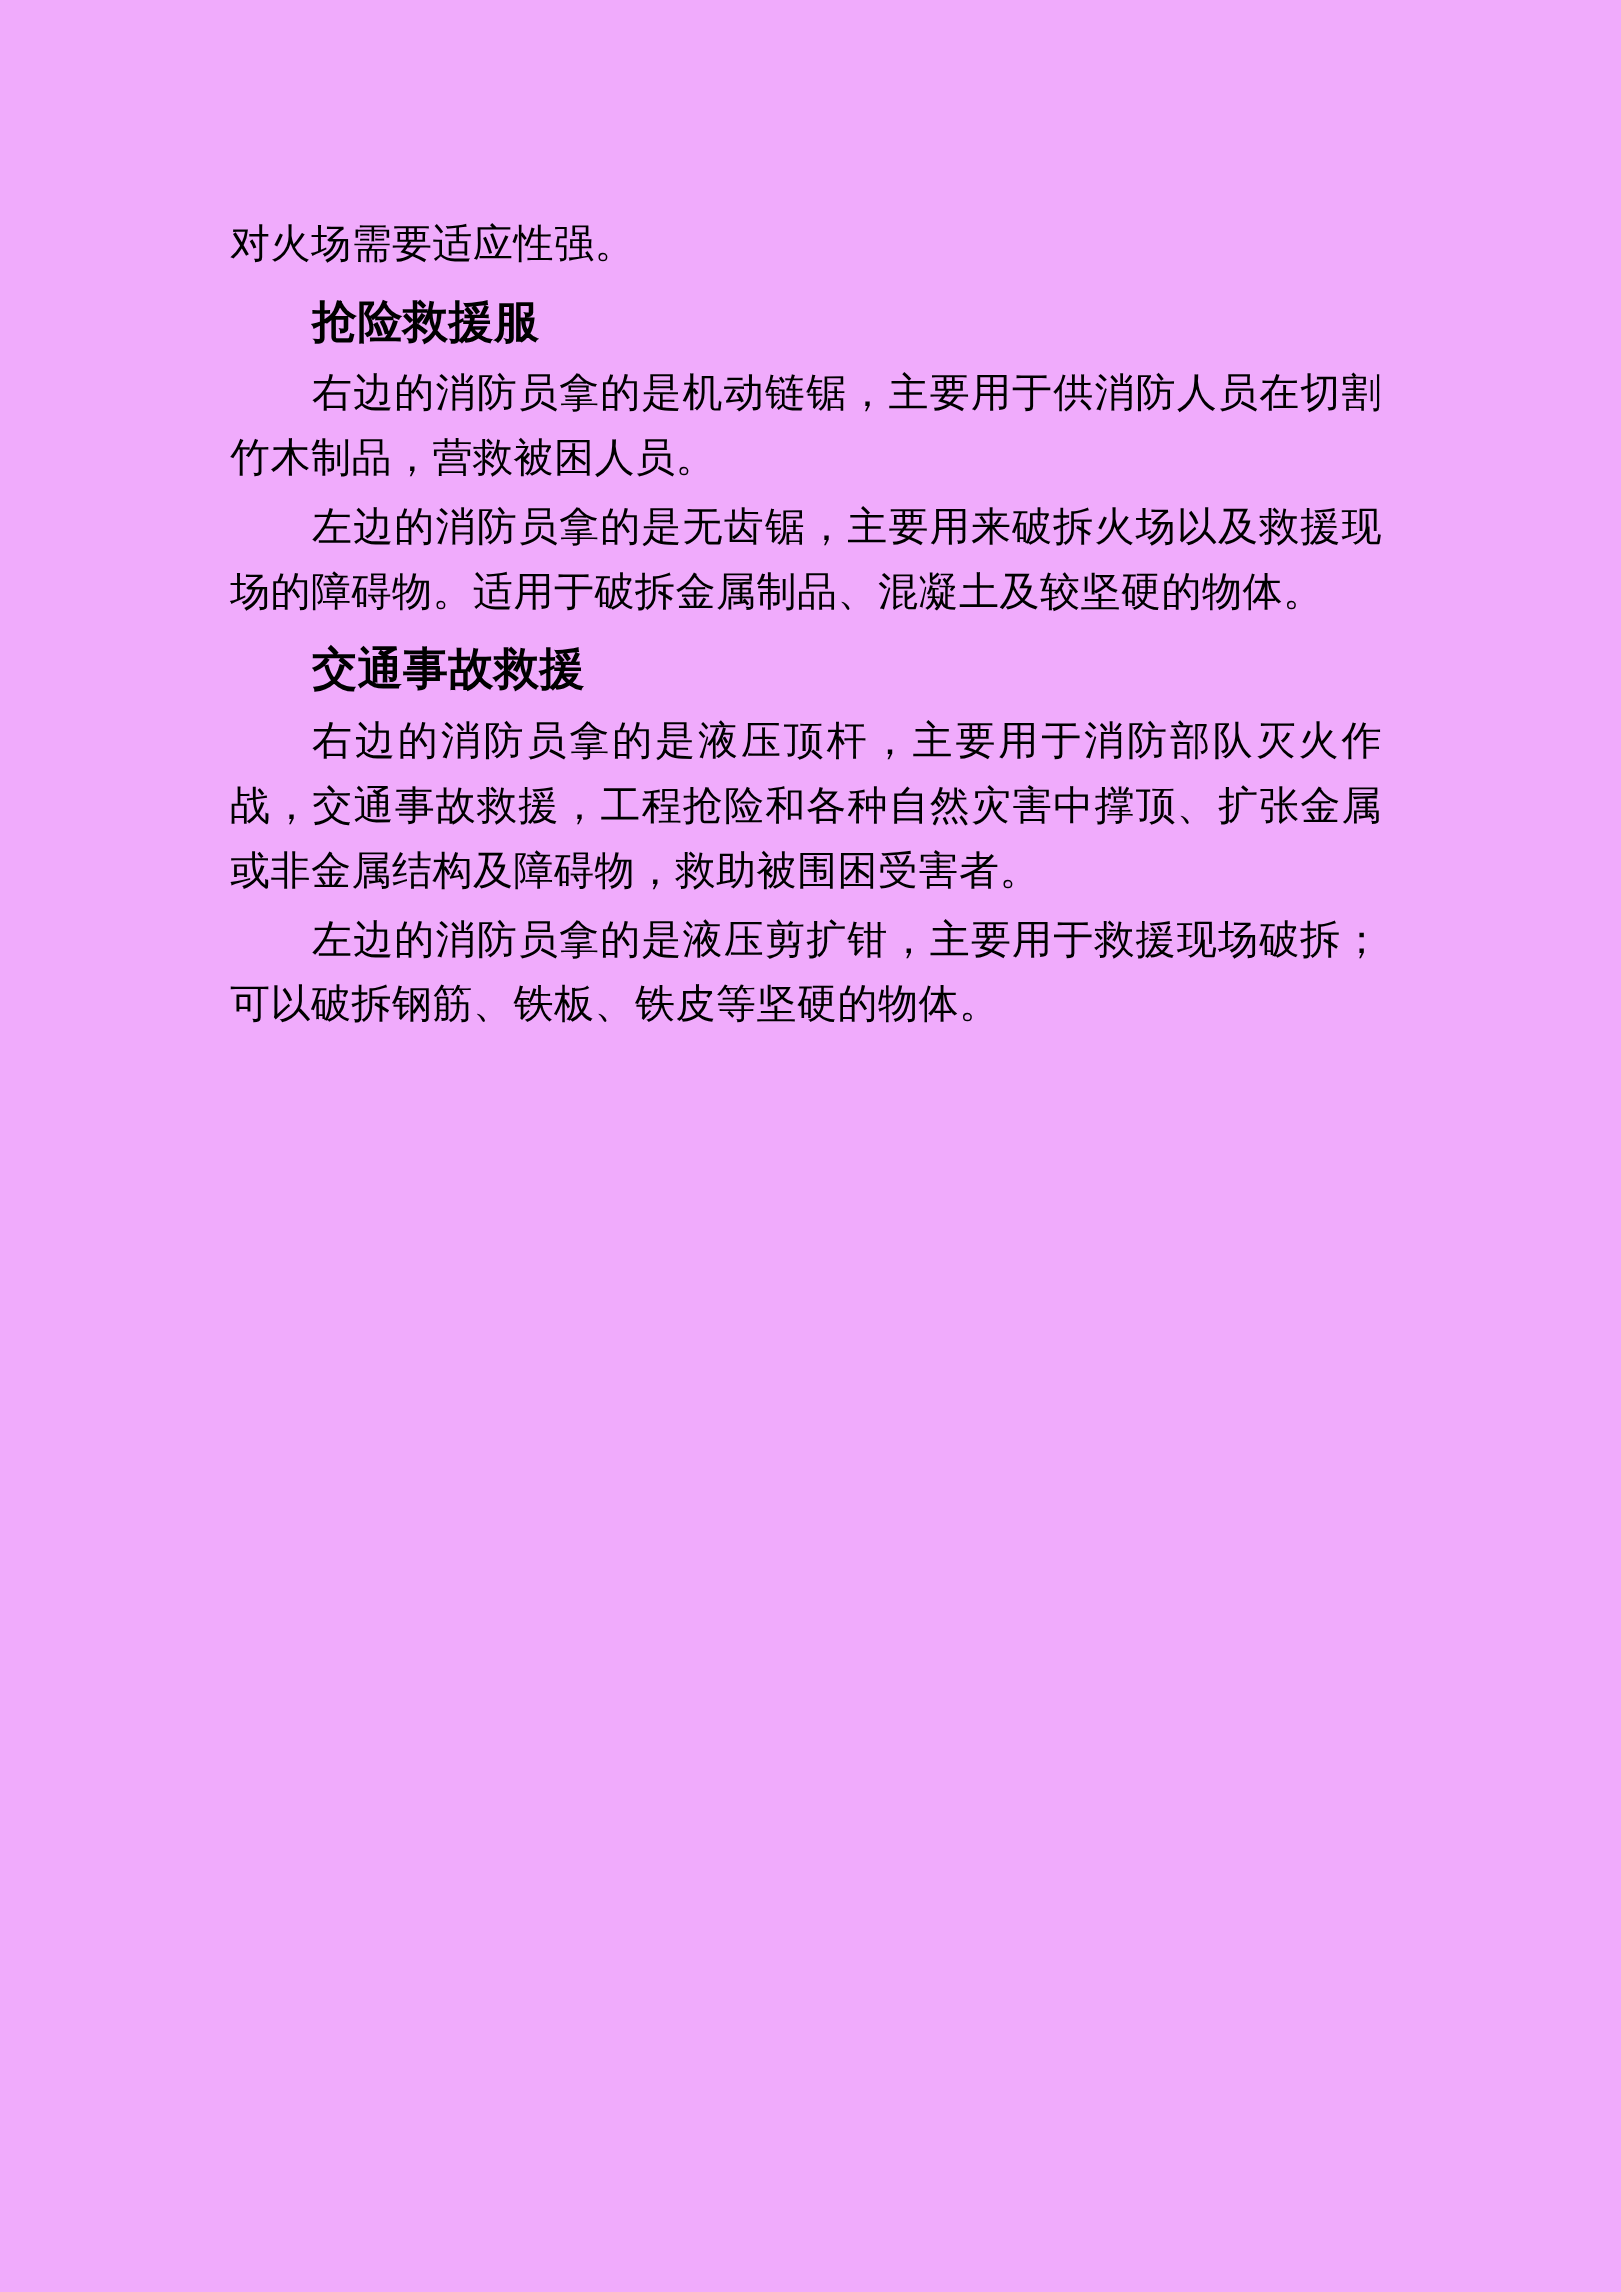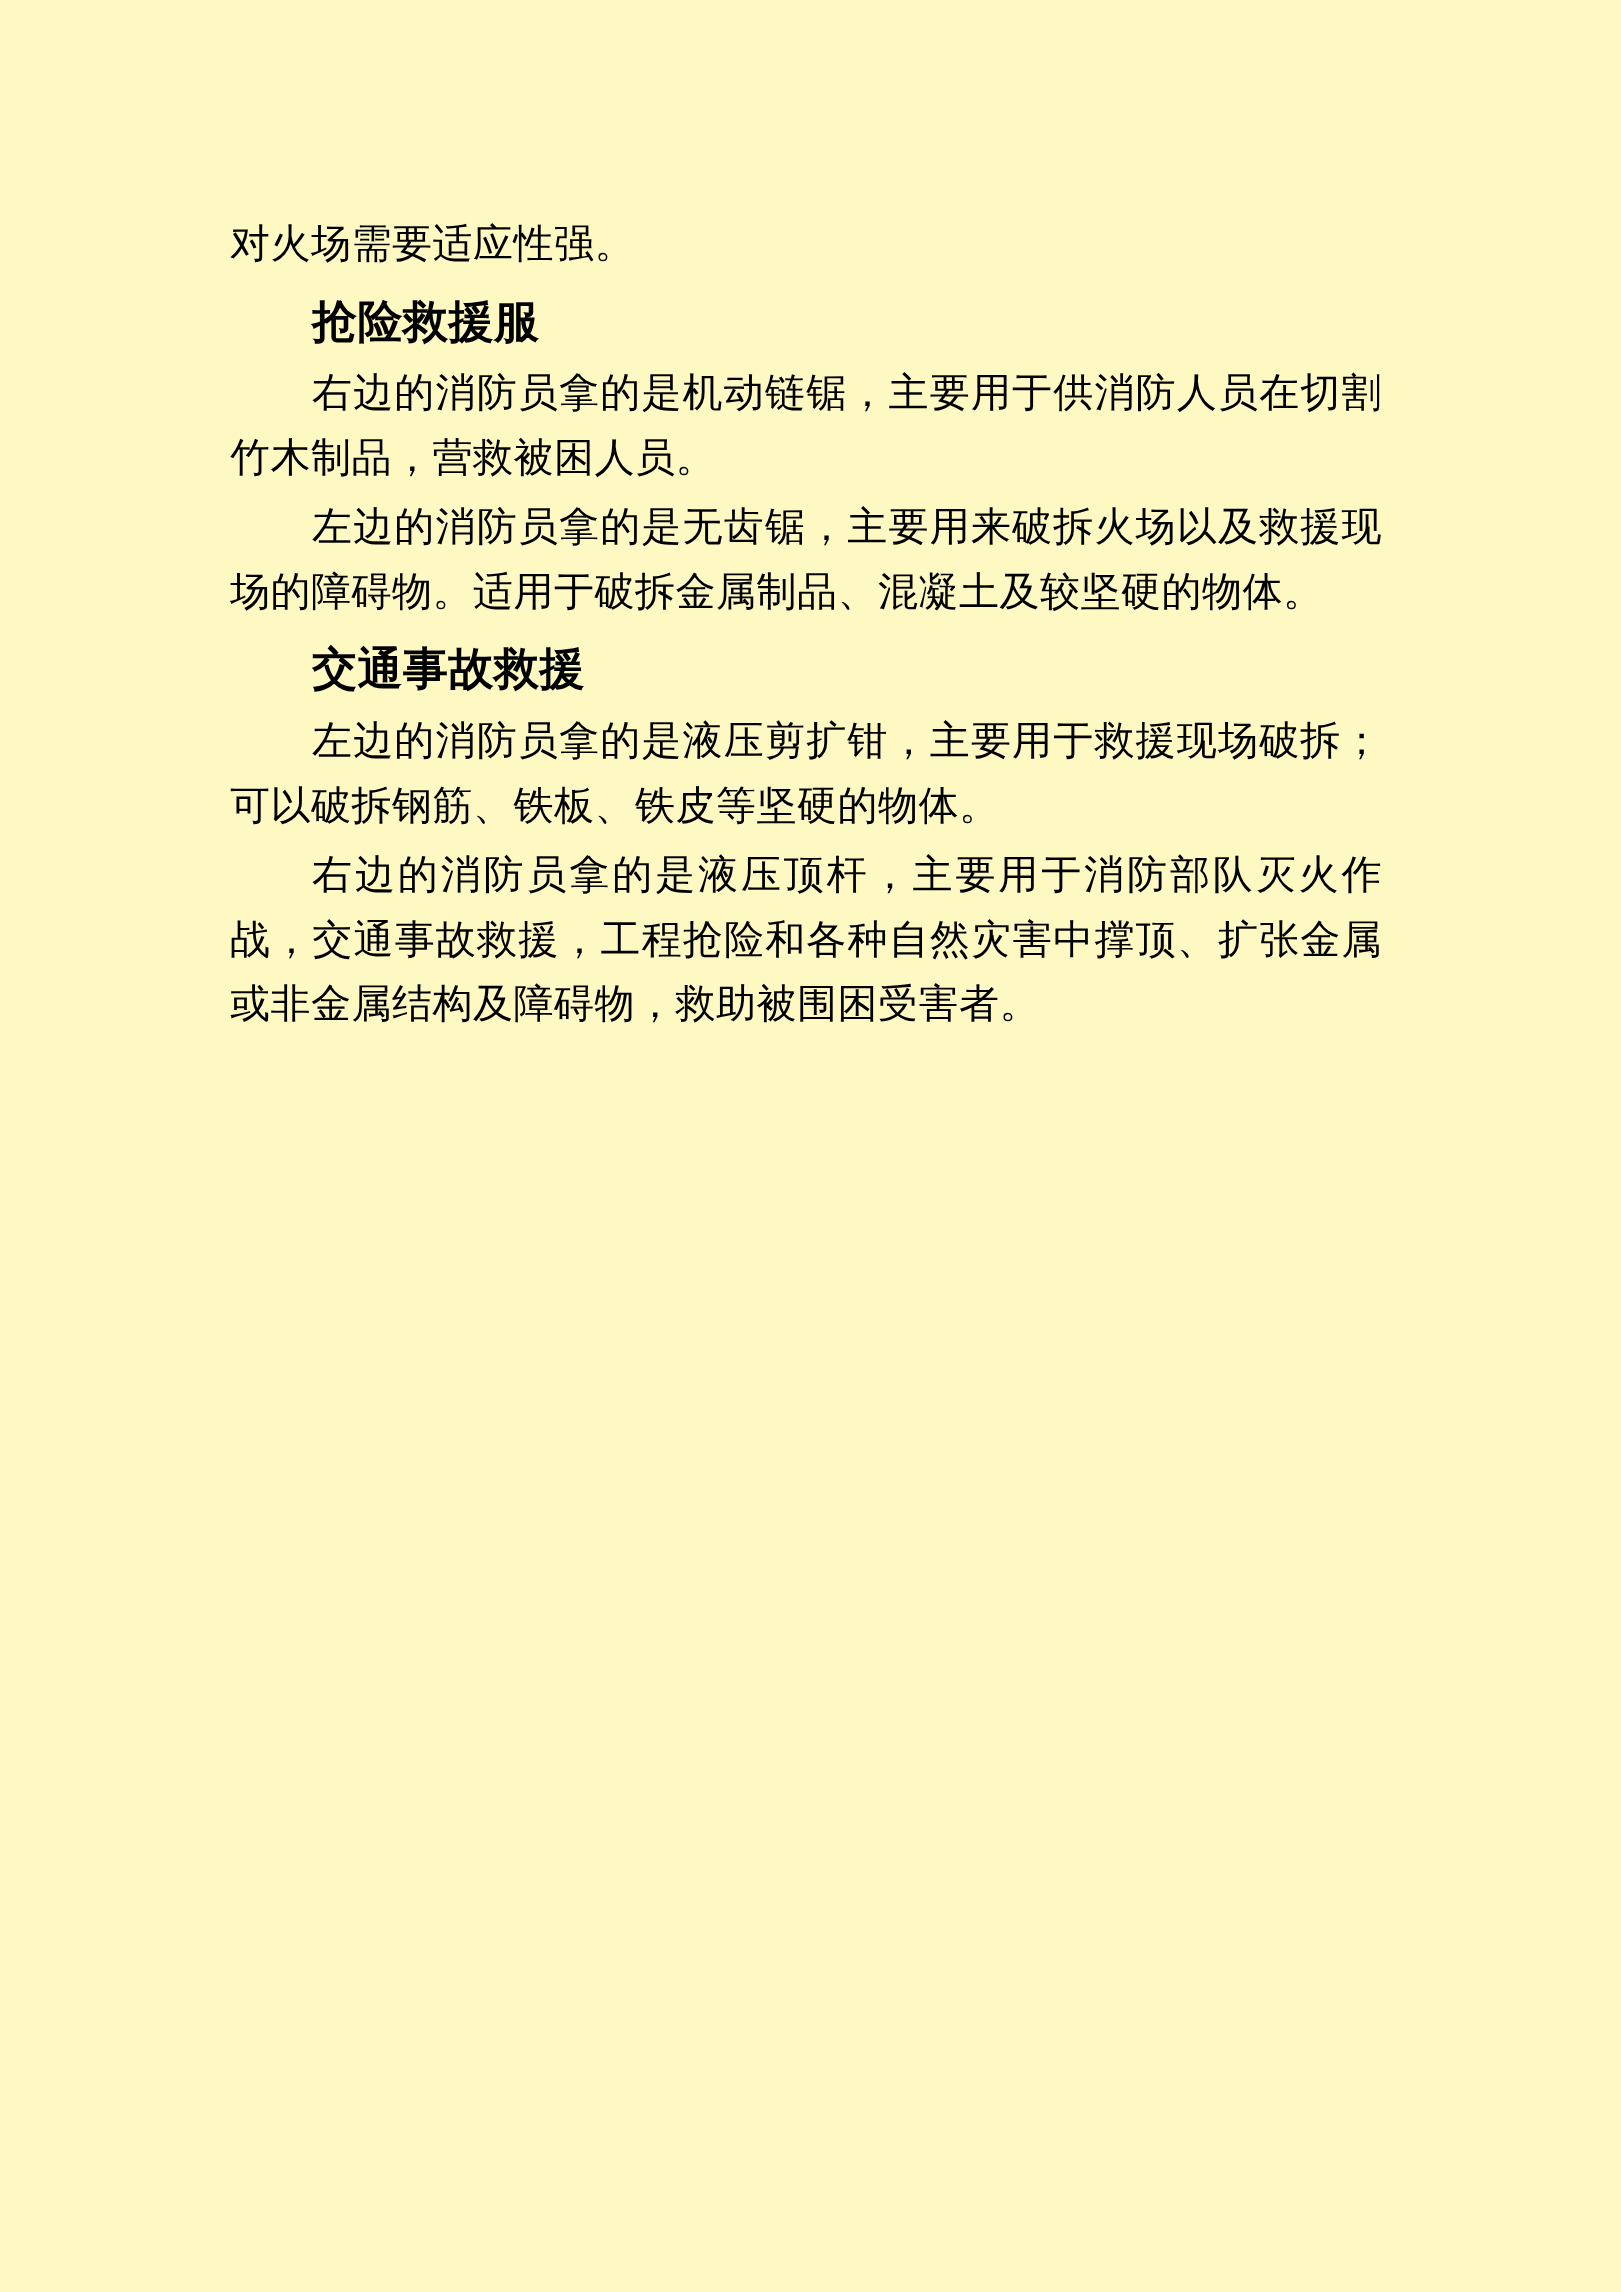--- a/index.html
+++ b/index.html
@@ -12,21 +12,21 @@
     height: 2293px;
     font-family: "Liberation Sans", "DejaVu Sans", sans-serif;
     color: #000000;
     overflow: hidden;
   }
   .page {
     box-sizing: border-box;
     width: 1621px;
     height: 2293px;
     padding: 211px 147px 59px 230px;
-    background: #fef9c3;
+    background: #f0abfc;
   }
   .doc-body {
     width: 1152px;
   }
   p.para {
     margin: 0 0 3.9px 0;
     font-size: 40px;
     line-height: 1.62;
     letter-spacing: 0.5px;
     text-align: justify;
@@ -56,19 +56,19 @@
     <h2 class="heading">抢险救援服</h2>
 
 
     <p class="para indent">右边的消防员拿的是机动链锯，主要用于供消防人员在切割竹木制品，营救被困人员。</p>
 
     <p class="para indent">左边的消防员拿的是无齿锯，主要用来破拆火场以及救援现场的障碍物。适用于破拆金属制品、混凝土及较坚硬的物体。</p>
 
     <h2 class="heading">交通事故救援</h2>
 
 
+    <p class="para indent">右边的消防员拿的是液压顶杆，主要用于消防部队灭火作战，交通事故救援，工程抢险和各种自然灾害中撑顶、扩张金属或非金属结构及障碍物，救助被围困受害者。</p>
+
     <p class="para indent">左边的消防员拿的是液压剪扩钳，主要用于救援现场破拆；可以破拆钢筋、铁板、铁皮等坚硬的物体。</p>
-
-    <p class="para indent">右边的消防员拿的是液压顶杆，主要用于消防部队灭火作战，交通事故救援，工程抢险和各种自然灾害中撑顶、扩张金属或非金属结构及障碍物，救助被围困受害者。</p>
 
   </div>
 </div>
 
 
 </body></html>

